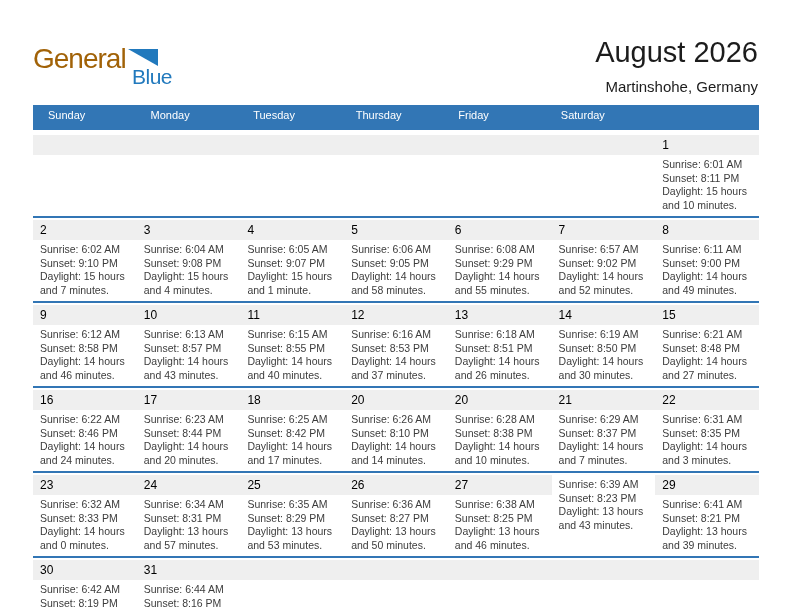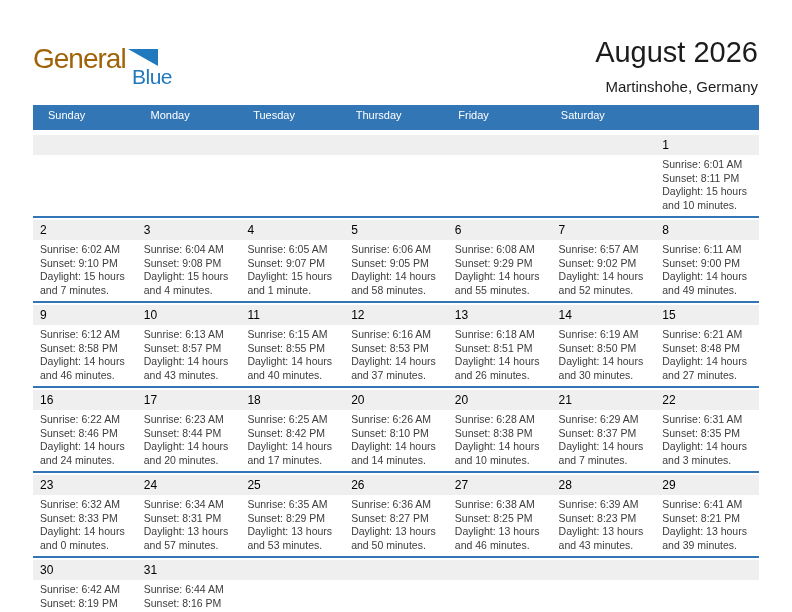--- a/index.html
+++ b/index.html
@@ -350,21 +350,20 @@
         <div class="day-cell">
           <div class="day-num">27</div>
           <div class="day-lines">
             <p>Sunrise: 6:38 AM</p>
             <p>Sunset: 8:25 PM</p>
             <p>Daylight: 13 hours</p>
             <p>and 46 minutes.</p>
           </div>
         </div>
         <div class="day-cell">
-          <div class="day-num">28</div>
           <div class="day-lines">
             <p>Sunrise: 6:39 AM</p>
             <p>Sunset: 8:23 PM</p>
             <p>Daylight: 13 hours</p>
             <p>and 43 minutes.</p>
           </div>
         </div>
         <div class="day-cell">
           <div class="day-num">29</div>
           <div class="day-lines">

